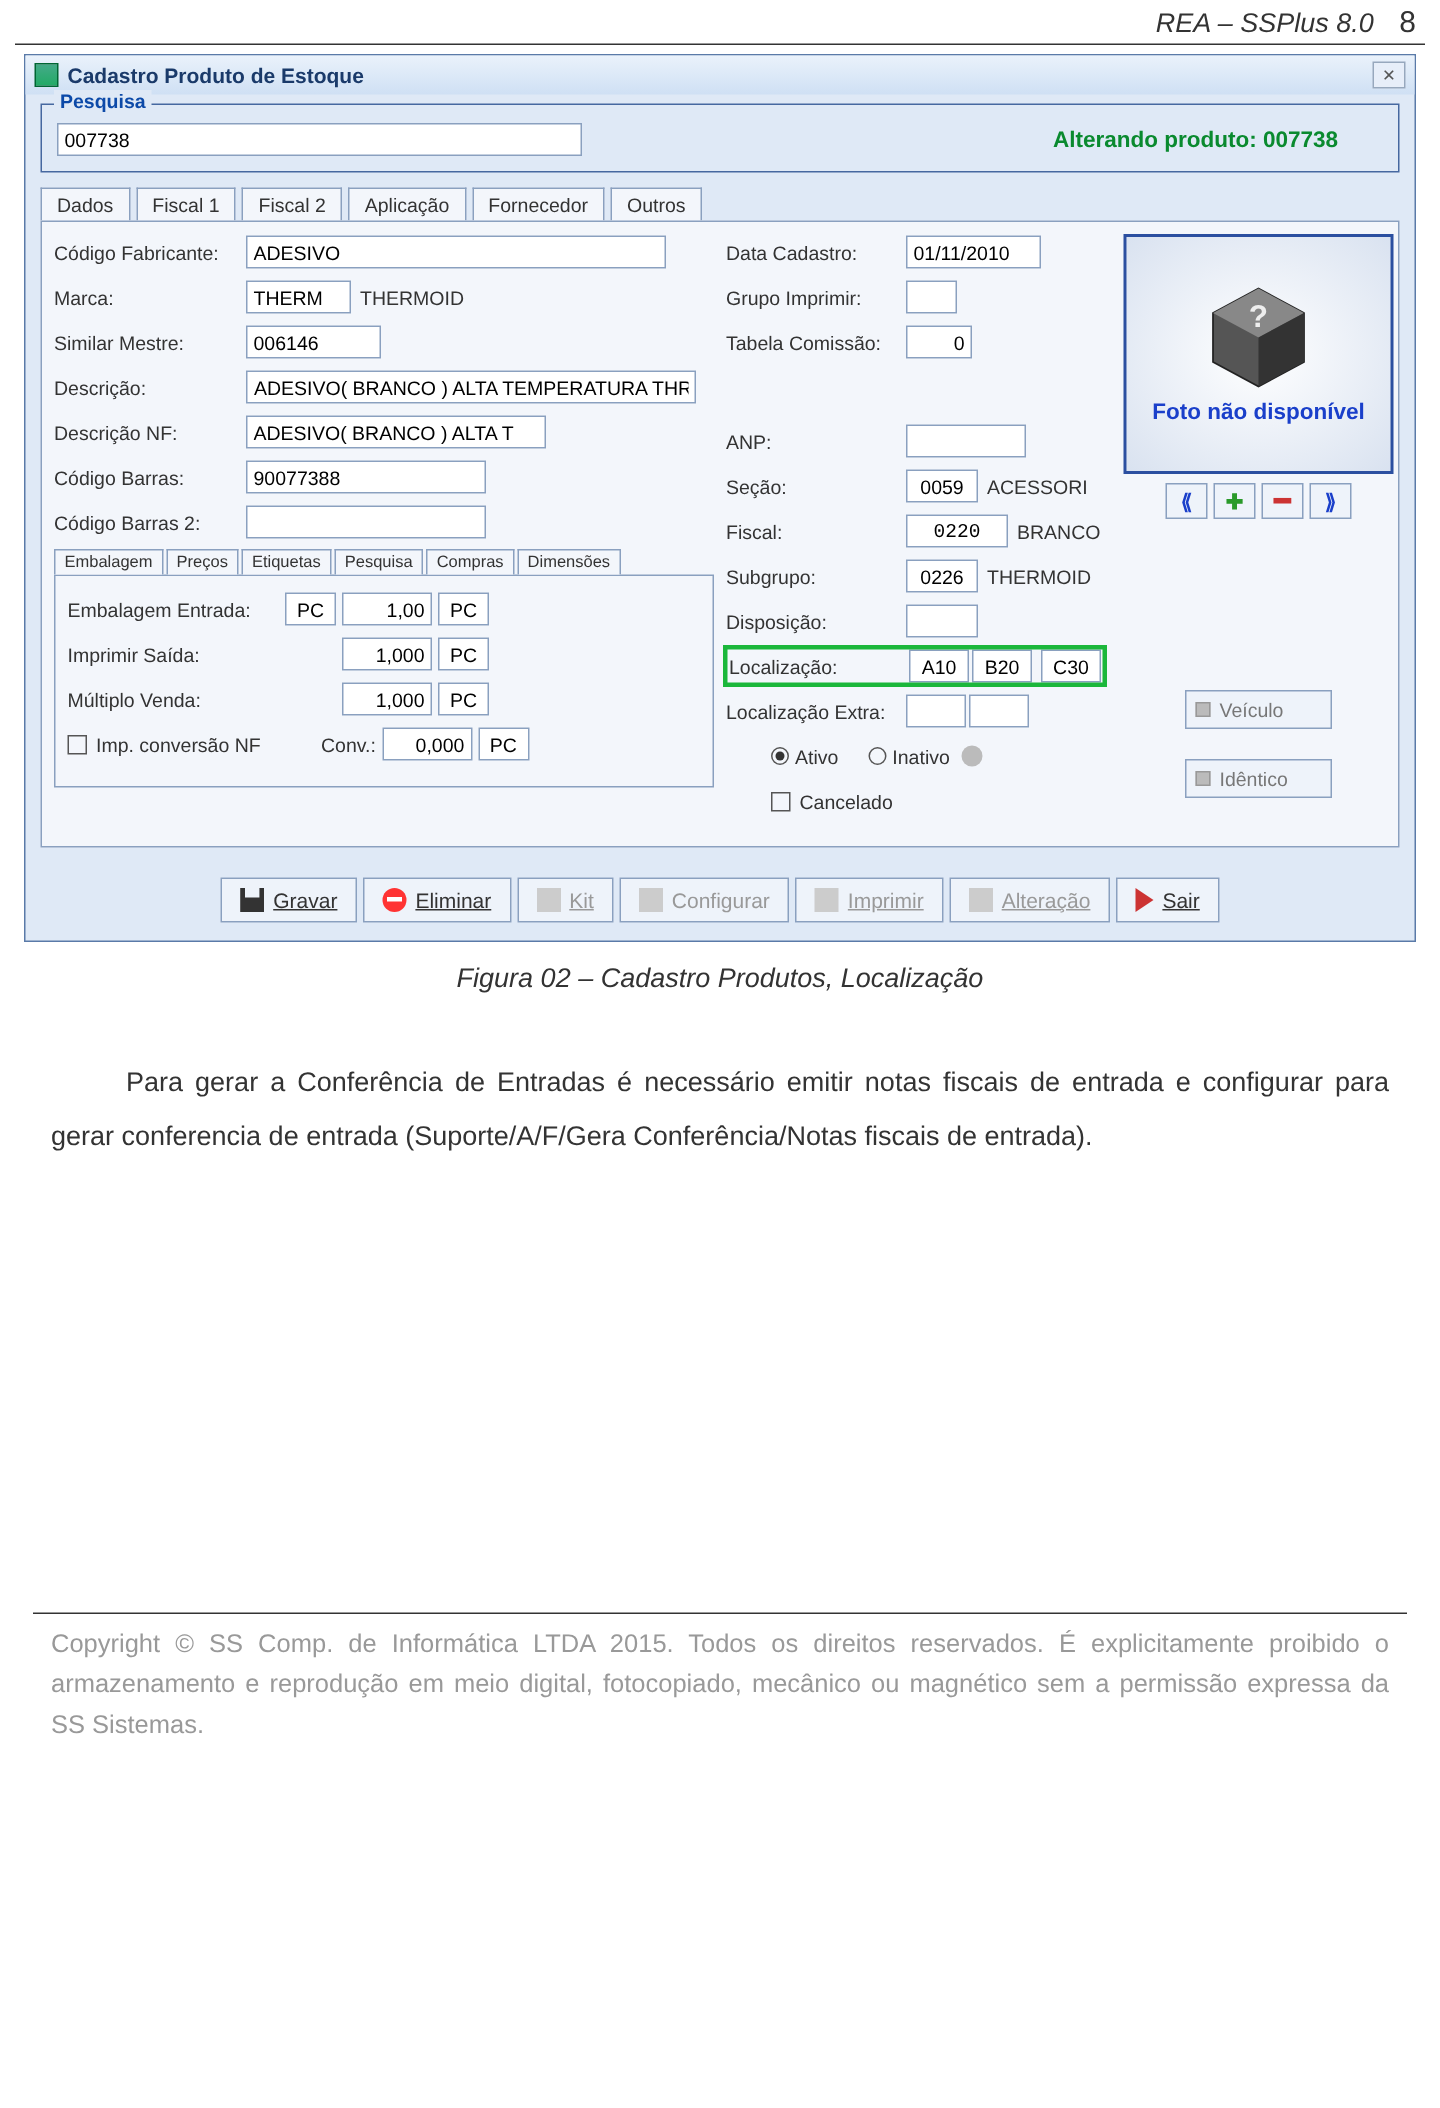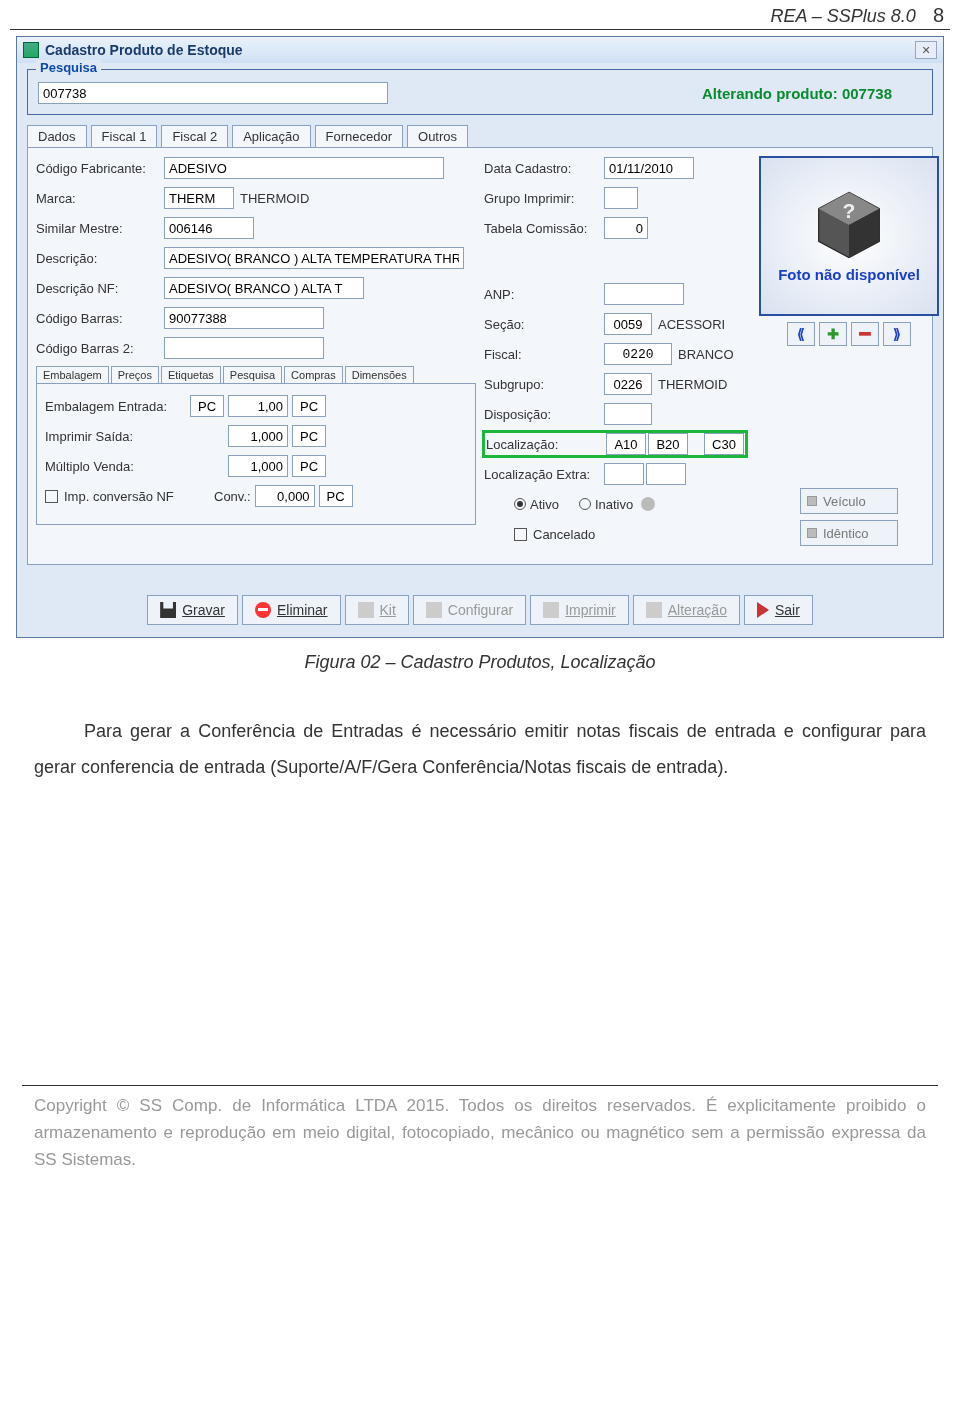--- a/index.html
+++ b/index.html
@@ -127,24 +127,24 @@
   .photo-caption { color:#1a3fca; font-weight:bold; font-size:15px; }
   .photo-ctrls { display:flex; gap:4px; margin-top:6px; }
   .pbtn { width:28px; height:24px; border:1px solid #8aa0bf; background:#eef3fa; display:flex; align-items:center; justify-content:center; font-size:14px; font-weight:bold;}
   .pbtn.blue { color:#1a3fca; }
   .pbtn.green { color:#2a9a2a; }
   .pbtn.red { color:#c33; font-size:18px; }
   
   .radio { width:12px;height:12px;border:1px solid #555;border-radius:50%;display:inline-block;vertical-align:middle;margin-right:4px;position:relative;}
   .radio.sel::after{content:"";position:absolute;left:2px;top:2px;width:6px;height:6px;background:#333;border-radius:50%;}
   .radio-row { font-size:13px; }
-  .side-btn { width:98px; height:26px; border:1px solid #8aa0bf; background:#eef3fa; display:flex; align-items:center; justify-content:flex-start; padding:0 6px; gap:6px; font-size:13px; color:#777; margin-bottom:6px;}
+  .side-btn { width:98px; height:26px; border:1px solid #8aa0bf; background:#eef3fa; display:flex; align-items:center; justify-content:flex-start; padding:0 6px; gap:6px; font-size:13px; color:#777; margin-bottom:20px;}
   .side-btn .dot{width:10px;height:10px;background:#bbb;border:1px solid #999;}
   
-  .btnbar { display:flex; gap:4px; justify-content:center; margin-top:30px; }
+  .btnbar { display:flex; gap:4px; justify-content:center; margin-top:20px; }
   .bbtn {
     height:30px; border:1px solid #8aa0bf; background:#eef3fa;
     display:flex; align-items:center; gap:6px; padding:0 12px; font-size:14px;
     cursor:pointer;
   }
   .bbtn.disabled { color:#999; }
   .ico { width:16px; height:16px; display:inline-block; }
   .ico.save { background:#333; clip-path: polygon(0 0,100% 0,100% 100%,0 100%,0 0,20% 0,20% 40%,80% 40%,80% 0);}
   .ico.del { background:#f33; border-radius:50%; position:relative;}
   .ico.del::after{content:"";position:absolute;left:3px;top:6px;width:10px;height:3px;background:#fff;}
@@ -314,21 +314,21 @@
               <span class="txt-after">THERMOID</span>
             </div>
             <div class="frow">
               <span class="flabel-mid">Disposição:</span>
               <input class="inp" style="width: 48px;" value="">
             </div>
             <div class="frow loc-highlight">
               <span class="flabel-mid">Localização:</span>
               <input class="inp center" style="width: 40px;" value="A10">
               <input class="inp center" style="width: 40px; margin-left: 2px;" value="B20">
-              <input class="inp center" style="width: 40px; margin-left: 16px;" value="C30">
+              <input class="inp center" style="width: 40px; margin-left: 6px;" value="C30">
             </div>
             <div class="frow">
               <span class="flabel-mid">Localização Extra:</span>
               <input class="inp" style="width: 40px;" value="">
               <input class="inp" style="width: 40px; margin-left: 2px;" value="">
             </div>
             <div class="frow radio-row" style="margin-top:6px;">
               <span style="width:30px"></span>
               <span class="radio sel"></span>
               <span>Ativo</span>

